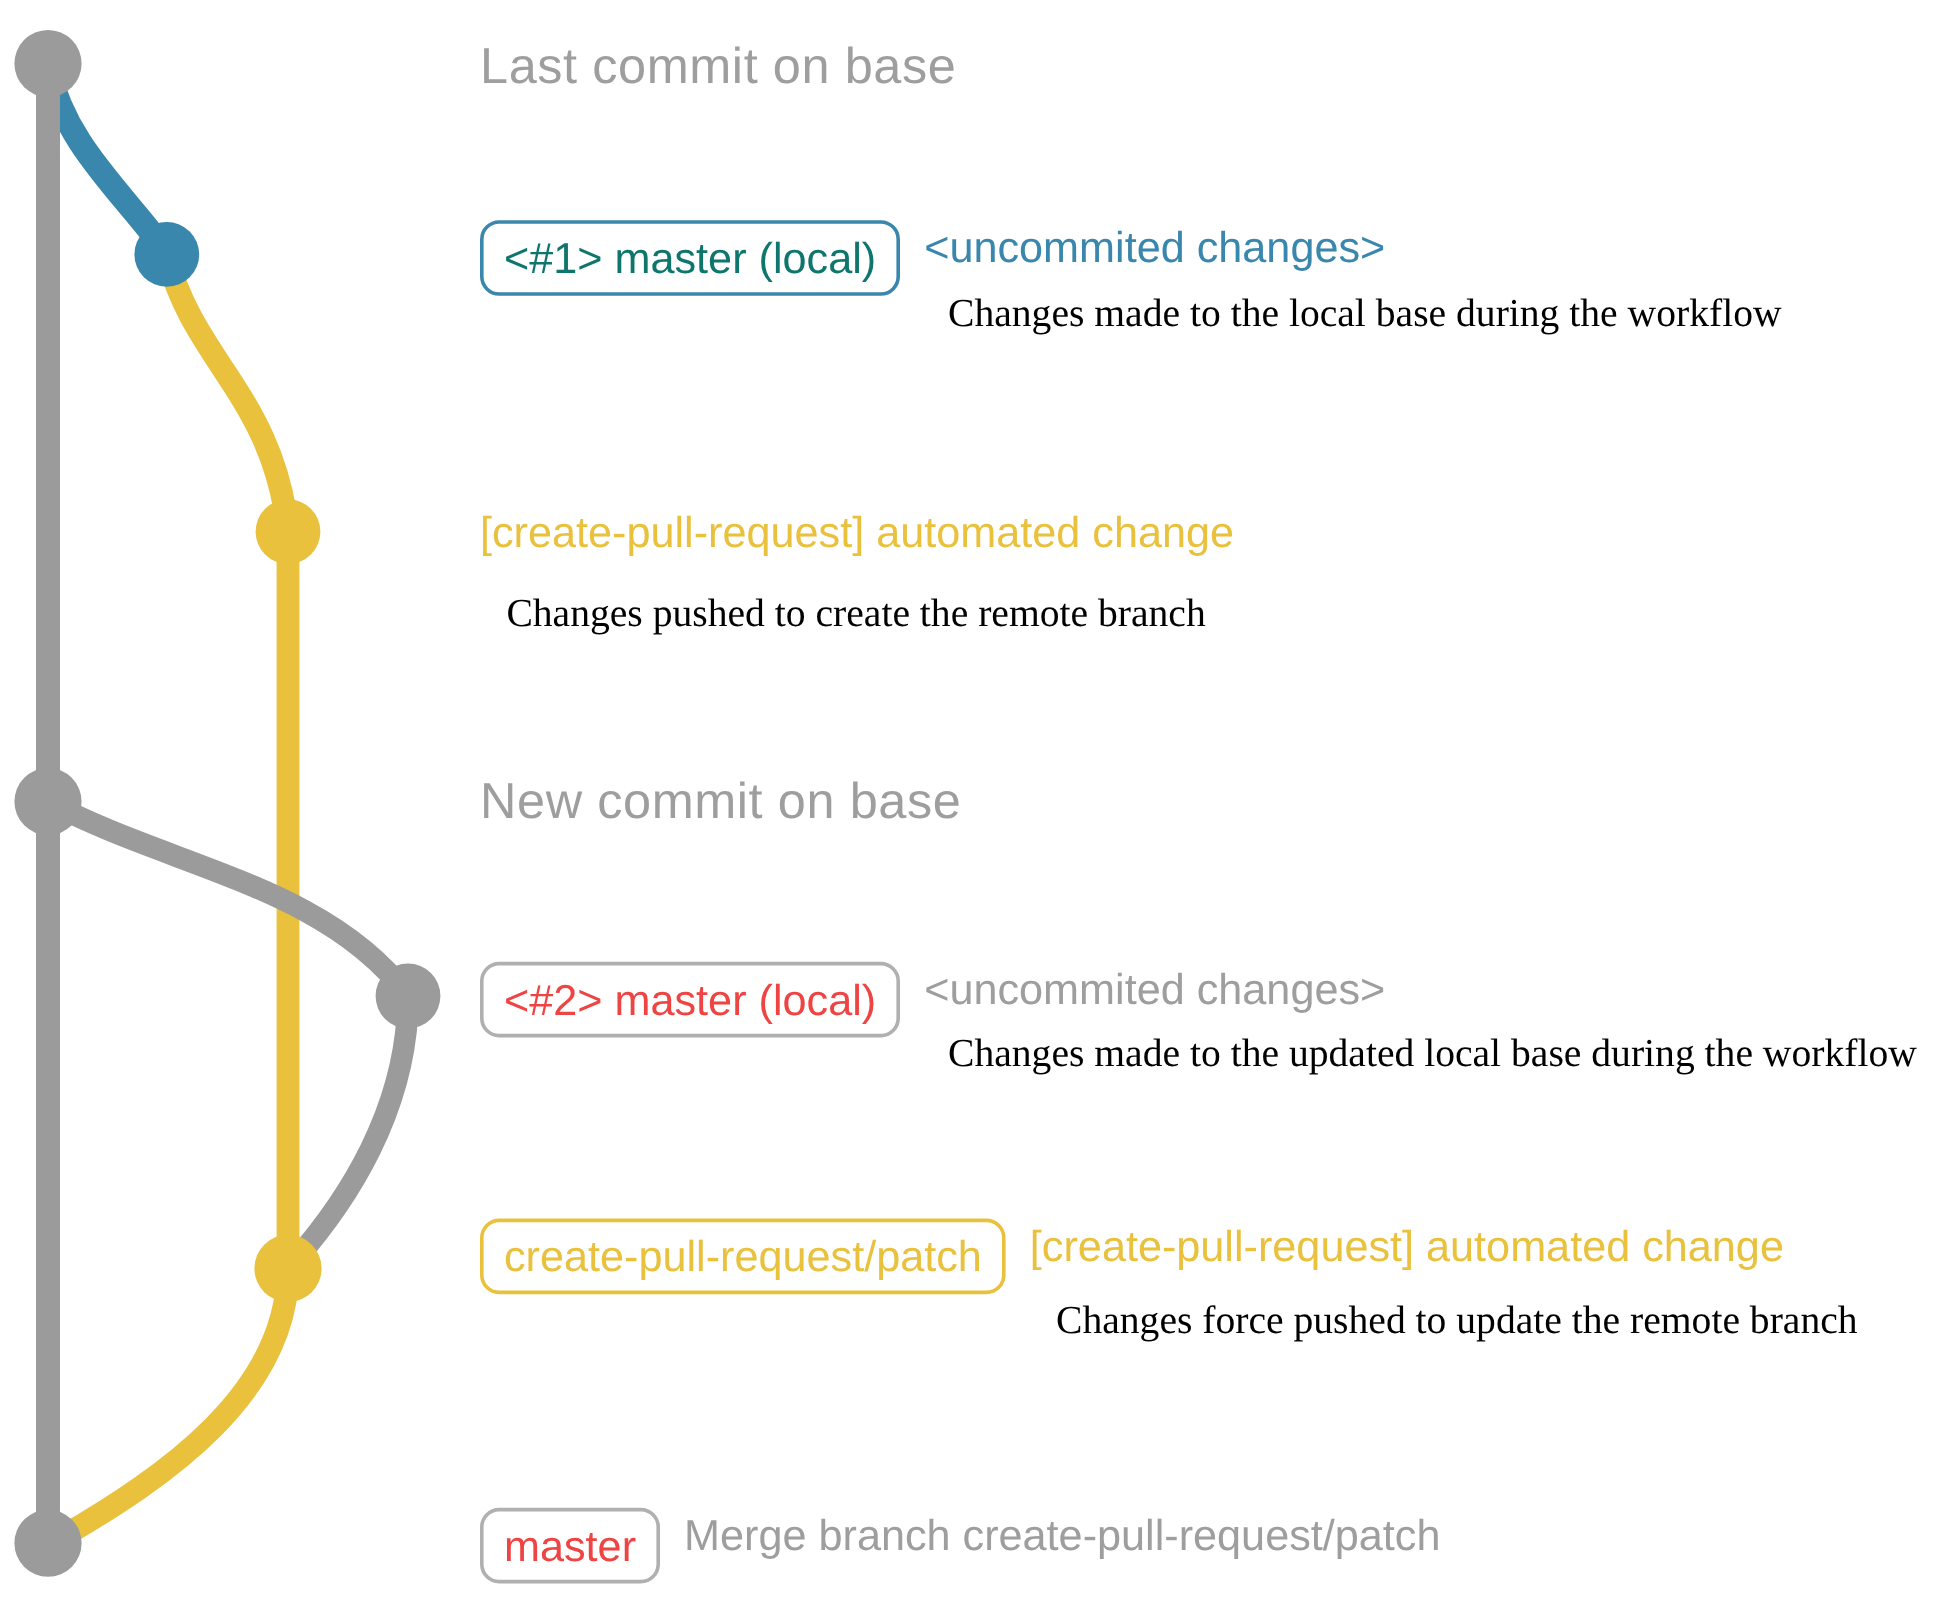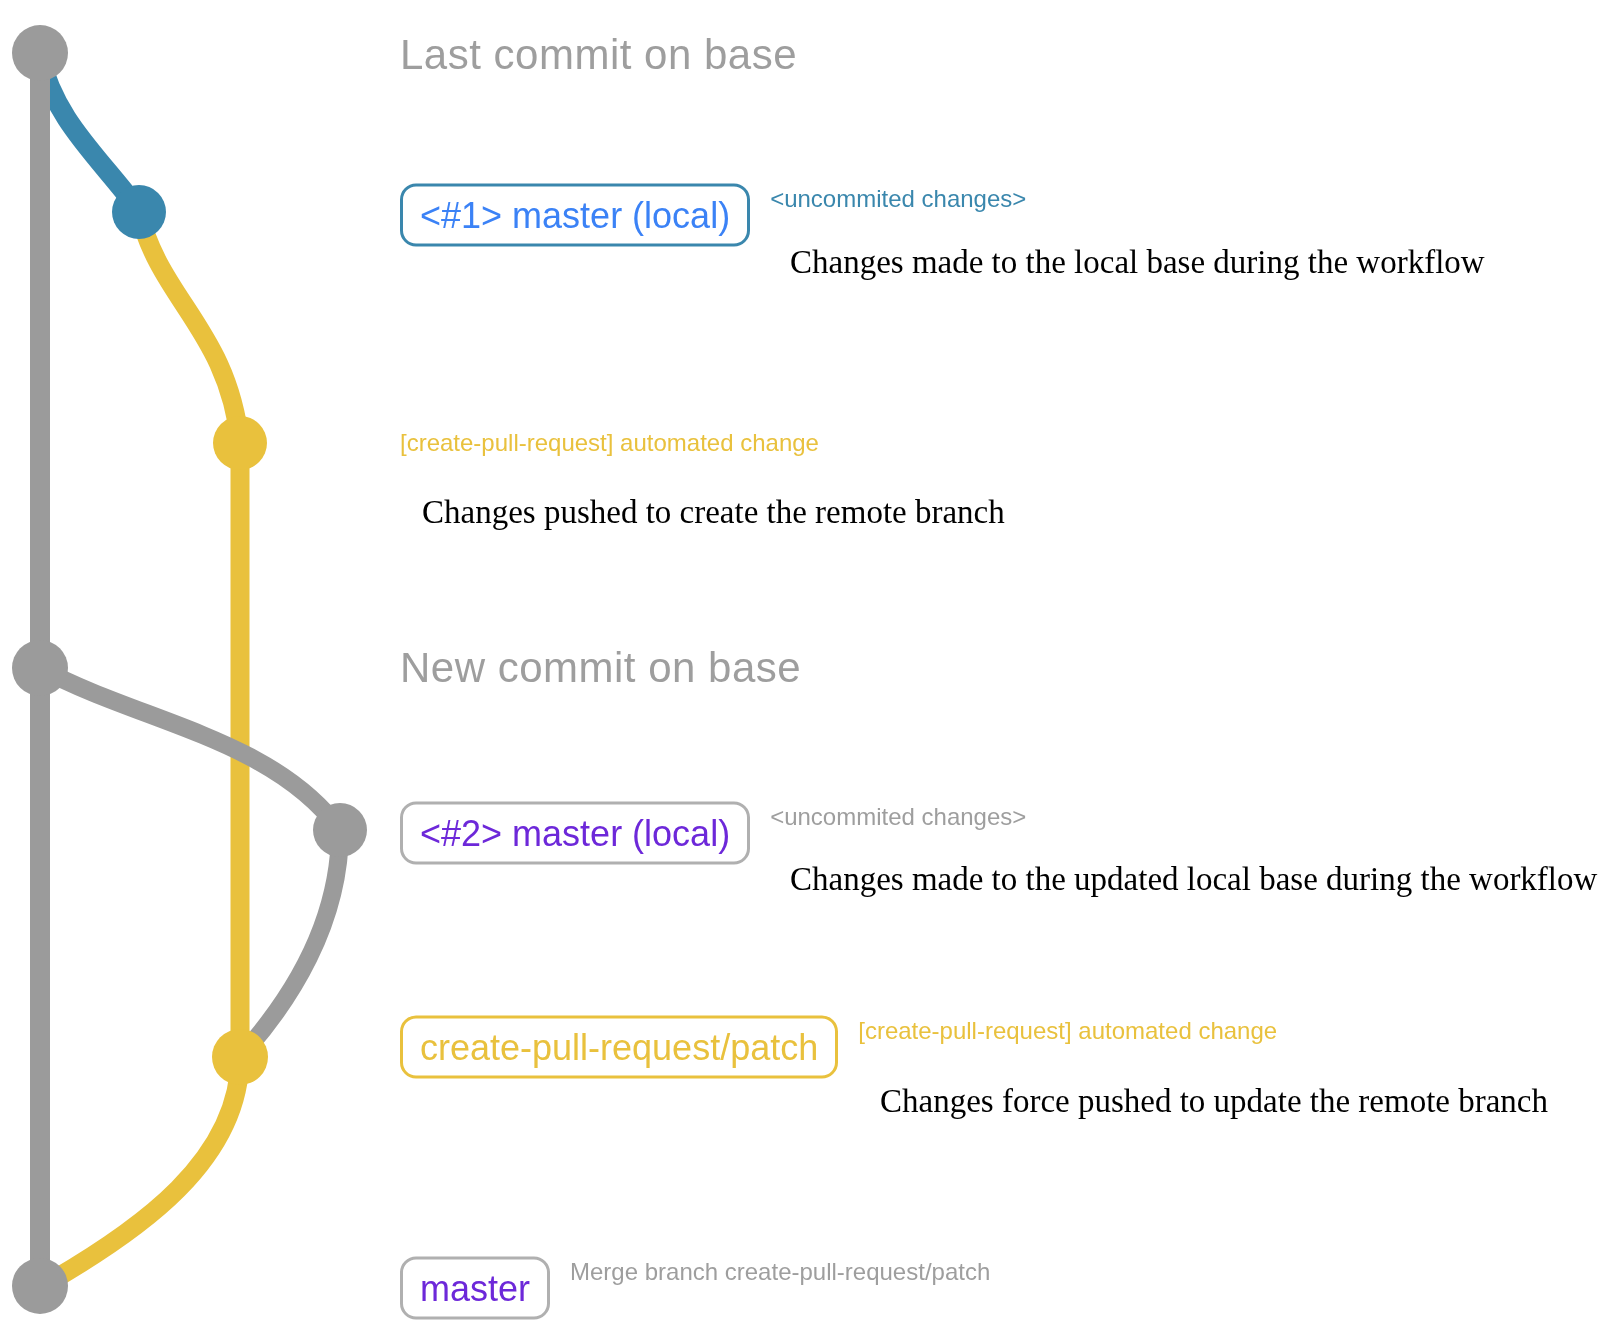--- a/index.html
+++ b/index.html
@@ -35,25 +35,25 @@
   }
   .badge {
     display: inline-flex;
     align-items: center;
     border: 3px solid;
     border-radius: 16px;
     padding: 6px 17px;
     font-size: 36px;
     line-height: 1.25;
   }
-  .badge.blue   { color: #3b82f6; border-color: #3a87ad; }
-  .badge.gray   { color: #6d28d9; border-color: #b0b0b0; }
+  .badge.blue   { color: #0f766e; border-color: #3a87ad; }
+  .badge.gray   { color: #ef4444; border-color: #b0b0b0; }
   .badge.yellow { color: #e9c13d; border-color: #e9c13d; }
   .msg {
-    font-size: 24px;
+    font-size: 36px;
     line-height: 1.25;
   }
   .msg.blue   { color: #3a87ad; }
   .msg.gray   { color: #9e9e9e; }
   .msg.yellow { color: #e9c13d; }
   .desc {
     position: absolute;
     transform: translateY(-50%);
     font-family: "Liberation Serif", serif;
     font-size: 33px;

